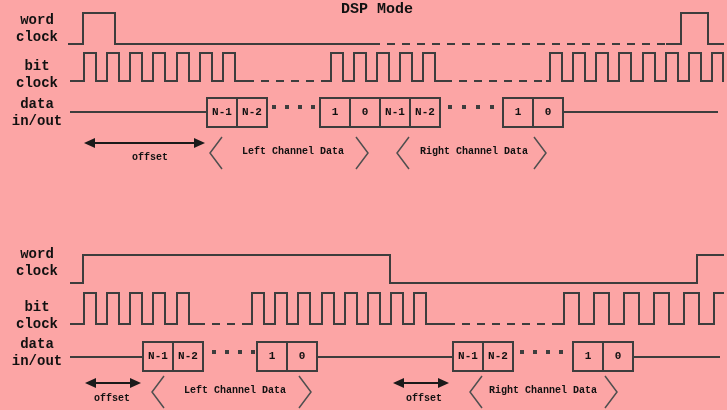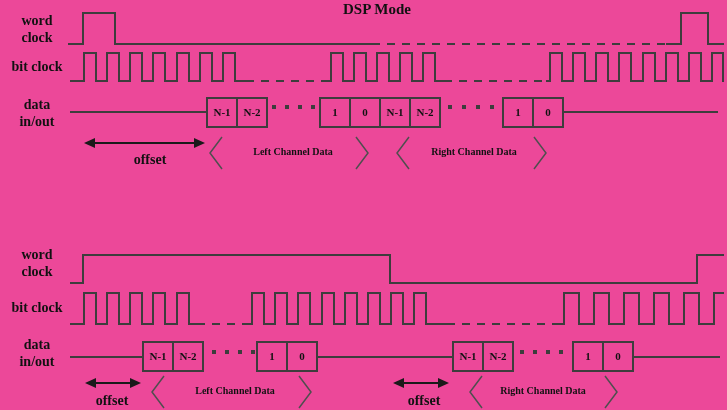--- a/index.html
+++ b/index.html
@@ -1,26 +1,26 @@
 <!DOCTYPE html>
 <html><head>
 <meta charset="utf-8">
 <style>
   html,body{margin:0;padding:0;background:#ffffff;}
   .canvas{
-    position:relative;width:727px;height:410px;background:#ec4899;overflow:hidden;
-    font-family:Liberation Serif, serif;font-weight:bold;color:#111111;
+    position:relative;width:727px;height:410px;background:#fca5a5;overflow:hidden;
+    font-family:Liberation Mono, monospace;font-weight:bold;color:#111111;
   }
   #gfx{position:absolute;left:0;top:0;}
   .lbl{position:absolute;text-align:center;}
   .title{font-size:15px;}
   .rowlbl{left:6px;width:62px;font-size:14px;line-height:17px;}
   .rowlbl span{display:block;}
   .boxlbl{position:absolute;width:30px;height:36px;line-height:29px;text-align:center;font-size:11px;}
-  .offsetlbl{font-size:14px;}
+  .offsetlbl{font-size:10px;}
   .chanlbl{font-size:10px;}
 </style>
 </head>
 <body>
 
 <div class="canvas">
 
   <svg id="gfx" width="727" height="410" viewBox="0 0 727 410">
       <path d="M68 44 H83 V13 H115 V44 H372" fill="none" stroke="#3d3d3d" stroke-width="2" stroke-dasharray="none"></path>
       <path d="M372 44 H666" fill="none" stroke="#3d3d3d" stroke-width="2" stroke-dasharray="8 7"></path>

